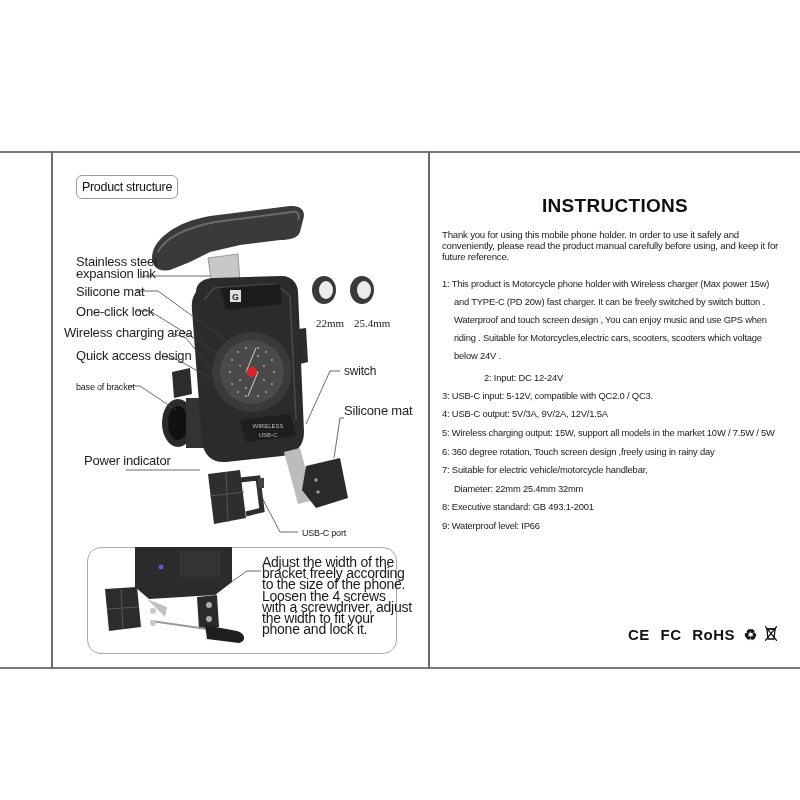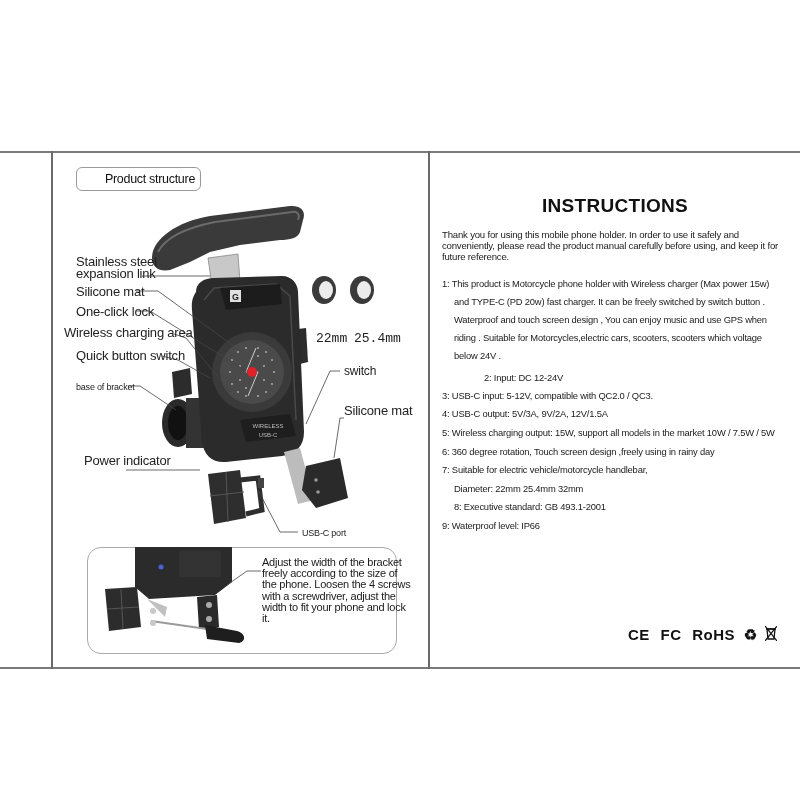--- a/index.html
+++ b/index.html
@@ -3,41 +3,41 @@
 <meta charset="utf-8">
 <style>
   html, body { margin:0; padding:0; background:#ffffff; }
   body { width:800px; height:800px; position:relative; overflow:hidden;
          font-family:"Liberation Sans", sans-serif; color:#1a1a1a; }
   .abs { position:absolute; }
   
   .hline { position:absolute; height:2px; background:#7a7a7a; }
   .vline { position:absolute; width:2px; background:#6a6a6a; }
 
-  .ps-box { left:76px; top:167px; width:100px; height:22px; border:1px solid #9a9a9a;
+  .ps-box { left:76px; top:175px; width:100px; height:22px; border:1px solid #9a9a9a;
             border-radius:6px; font-size:12.5px; line-height:22px; text-align:center;
-            letter-spacing:-0.3px; color:#111;padding-left:23px; }
+            letter-spacing:-0.3px; color:#111; }
 
   .label { font-size:13px; color:#222; white-space:nowrap; letter-spacing:-0.2px; line-height:12px; }
   .label.small { font-size:9px; }
   .label.big { font-size:12px; }
 
   svg.lines { position:absolute; left:0; top:0; }
 
   .title { left:430px; top:195px; width:370px; text-align:center; font-size:19px;
            font-weight:bold; letter-spacing:0.3px; color:#111; }
   .intro { left:442px; top:229px; width:350px; font-size:9.6px; line-height:11px; letter-spacing:-0.2px; color:#1a1a1a; }
   .item { font-size:9.4px; letter-spacing:-0.2px; color:#1a1a1a; white-space:nowrap; }
   .cont { font-size:9.4px; letter-spacing:-0.2px; color:#1a1a1a; white-space:nowrap; }
 
   .cert { left:628px; top:626px; font-size:15px; font-weight:bold; color:#111; letter-spacing:0.5px; white-space:nowrap; }
 
   .adjust-box { left:87px; top:547px; width:308px; height:105px; border:1px solid #aaaaaa; border-radius:14px; }
-  .adjust-text { left:262px; top:557px; width:150px; font-size:11px; line-height:11.2px; letter-spacing:-0.25px; color:#1a1a1a; }
-  .size-cap { font-size:13px; font-family:Liberation Mono, monospace; color:#222;margin-top:14px; }
+  .adjust-text { left:262px; top:557px; width:150px; font-size:14px; line-height:11.2px; letter-spacing:-0.25px; color:#1a1a1a; }
+  .size-cap { font-size:11px; font-family:Liberation Serif, serif; color:#222; }
 </style>
 </head>
 <body>
 
 <div class="hline" style="left:0; top:151px; width:800px;"></div>
 <div class="hline" style="left:0; top:667px; width:800px;"></div>
 <div class="vline" style="left:51px; top:151px; height:518px;"></div>
 <div class="vline" style="left:428px; top:151px; height:518px;"></div>
 
 <div>
@@ -130,21 +130,21 @@
       <polyline points="344,418 340,418 334,458"></polyline>
       <polyline points="298,532 280,532 258,490"></polyline>
     </g>
   </svg>
 
   <div class="abs label" style="left:76px; top:256px;">Stainless steel</div>
   <div class="abs label" style="left:76px; top:268px;">expansion link</div>
   <div class="abs label" style="left:76px; top:286px;">Silicone mat</div>
   <div class="abs label" style="left:76px; top:306px;">One-click lock</div>
   <div class="abs label" style="left:64px; top:327px;">Wireless charging area</div>
-  <div class="abs label" style="left:76px; top:350px;">Quick button switch</div>
+  <div class="abs label" style="left:76px; top:350px;">Quick access design</div>
   <div class="abs label small" style="left:76px; top:381px;">base of bracket</div>
   <div class="abs label" style="left:76px; top:455px;padding-left:8px;">Power indicator</div>
   <div class="abs label big" style="left:344px; top:365px;">switch</div>
   <div class="abs label" style="left:344px; top:405px;">Silicone mat</div>
   <div class="abs label small" style="left:302px; top:527px;">USB-C port</div>
 
   <div class="abs adjust-box"></div>
   <svg class="abs" style="left:87px; top:547px;" width="180" height="105" viewBox="0 0 180 105">
     <path d="M48,0 L145,0 L145,35 L128,48 L62,52 L48,40 Z" fill="#2b2b2b"></path>
     <circle cx="74" cy="20" r="2.5" fill="#5060d0"></circle>
@@ -174,21 +174,21 @@
   <div class="abs cont" style="left:454px; top:332px;">riding . Suitable for Motorcycles,electric cars, scooters, scooters which voltage</div>
   <div class="abs cont" style="left:454px; top:350px;"> below 24V .</div>
 
   <div class="abs item" style="left:442px; top:372px;margin-left:42px;">2: Input: DC 12-24V</div>
   <div class="abs item" style="left:442px; top:390px;">3: USB-C input: 5-12V, compatible with QC2.0 / QC3.</div>
   <div class="abs item" style="left:442px; top:408px;">4: USB-C output: 5V/3A, 9V/2A, 12V/1.5A</div>
   <div class="abs item" style="left:442px; top:427px;">5: Wireless charging output: 15W, support all models in the market 10W / 7.5W / 5W</div>
   <div class="abs item" style="left:442px; top:446px;">6:  360 degree rotation, Touch screen design ,freely using in rainy day</div>
   <div class="abs item" style="left:442px; top:464px;">7: Suitable for electric vehicle/motorcycle handlebar,</div>
   <div class="abs cont" style="left:454px; top:483px;">Diameter: 22mm 25.4mm 32mm</div>
-  <div class="abs item" style="left:442px; top:501px;margin-left:12px;">8: Executive standard: GB 493.1-2001</div>
+  <div class="abs item" style="left:442px; top:501px;">8: Executive standard: GB 493.1-2001</div>
   <div class="abs item" style="left:442px; top:520px;">9: Waterproof level: IP66</div>
 
   <div class="abs cert">
     <span>CE</span>
     <span style="margin-left:6px;">FC</span>
     <span style="margin-left:6px;text-align:right;">RoHS</span>
     <span style="margin-left:4px;">♻</span>
     <svg width="12" height="15" viewBox="0 0 12 15" style="vertical-align:-1px; margin-left:3px;">
       <path d="M2,3 L10,3 L9,13 L3,13 Z" fill="none" stroke="#111" stroke-width="1.3"></path>
       <line x1="1" y1="3" x2="11" y2="3" stroke="#111" stroke-width="1.3"></line>

